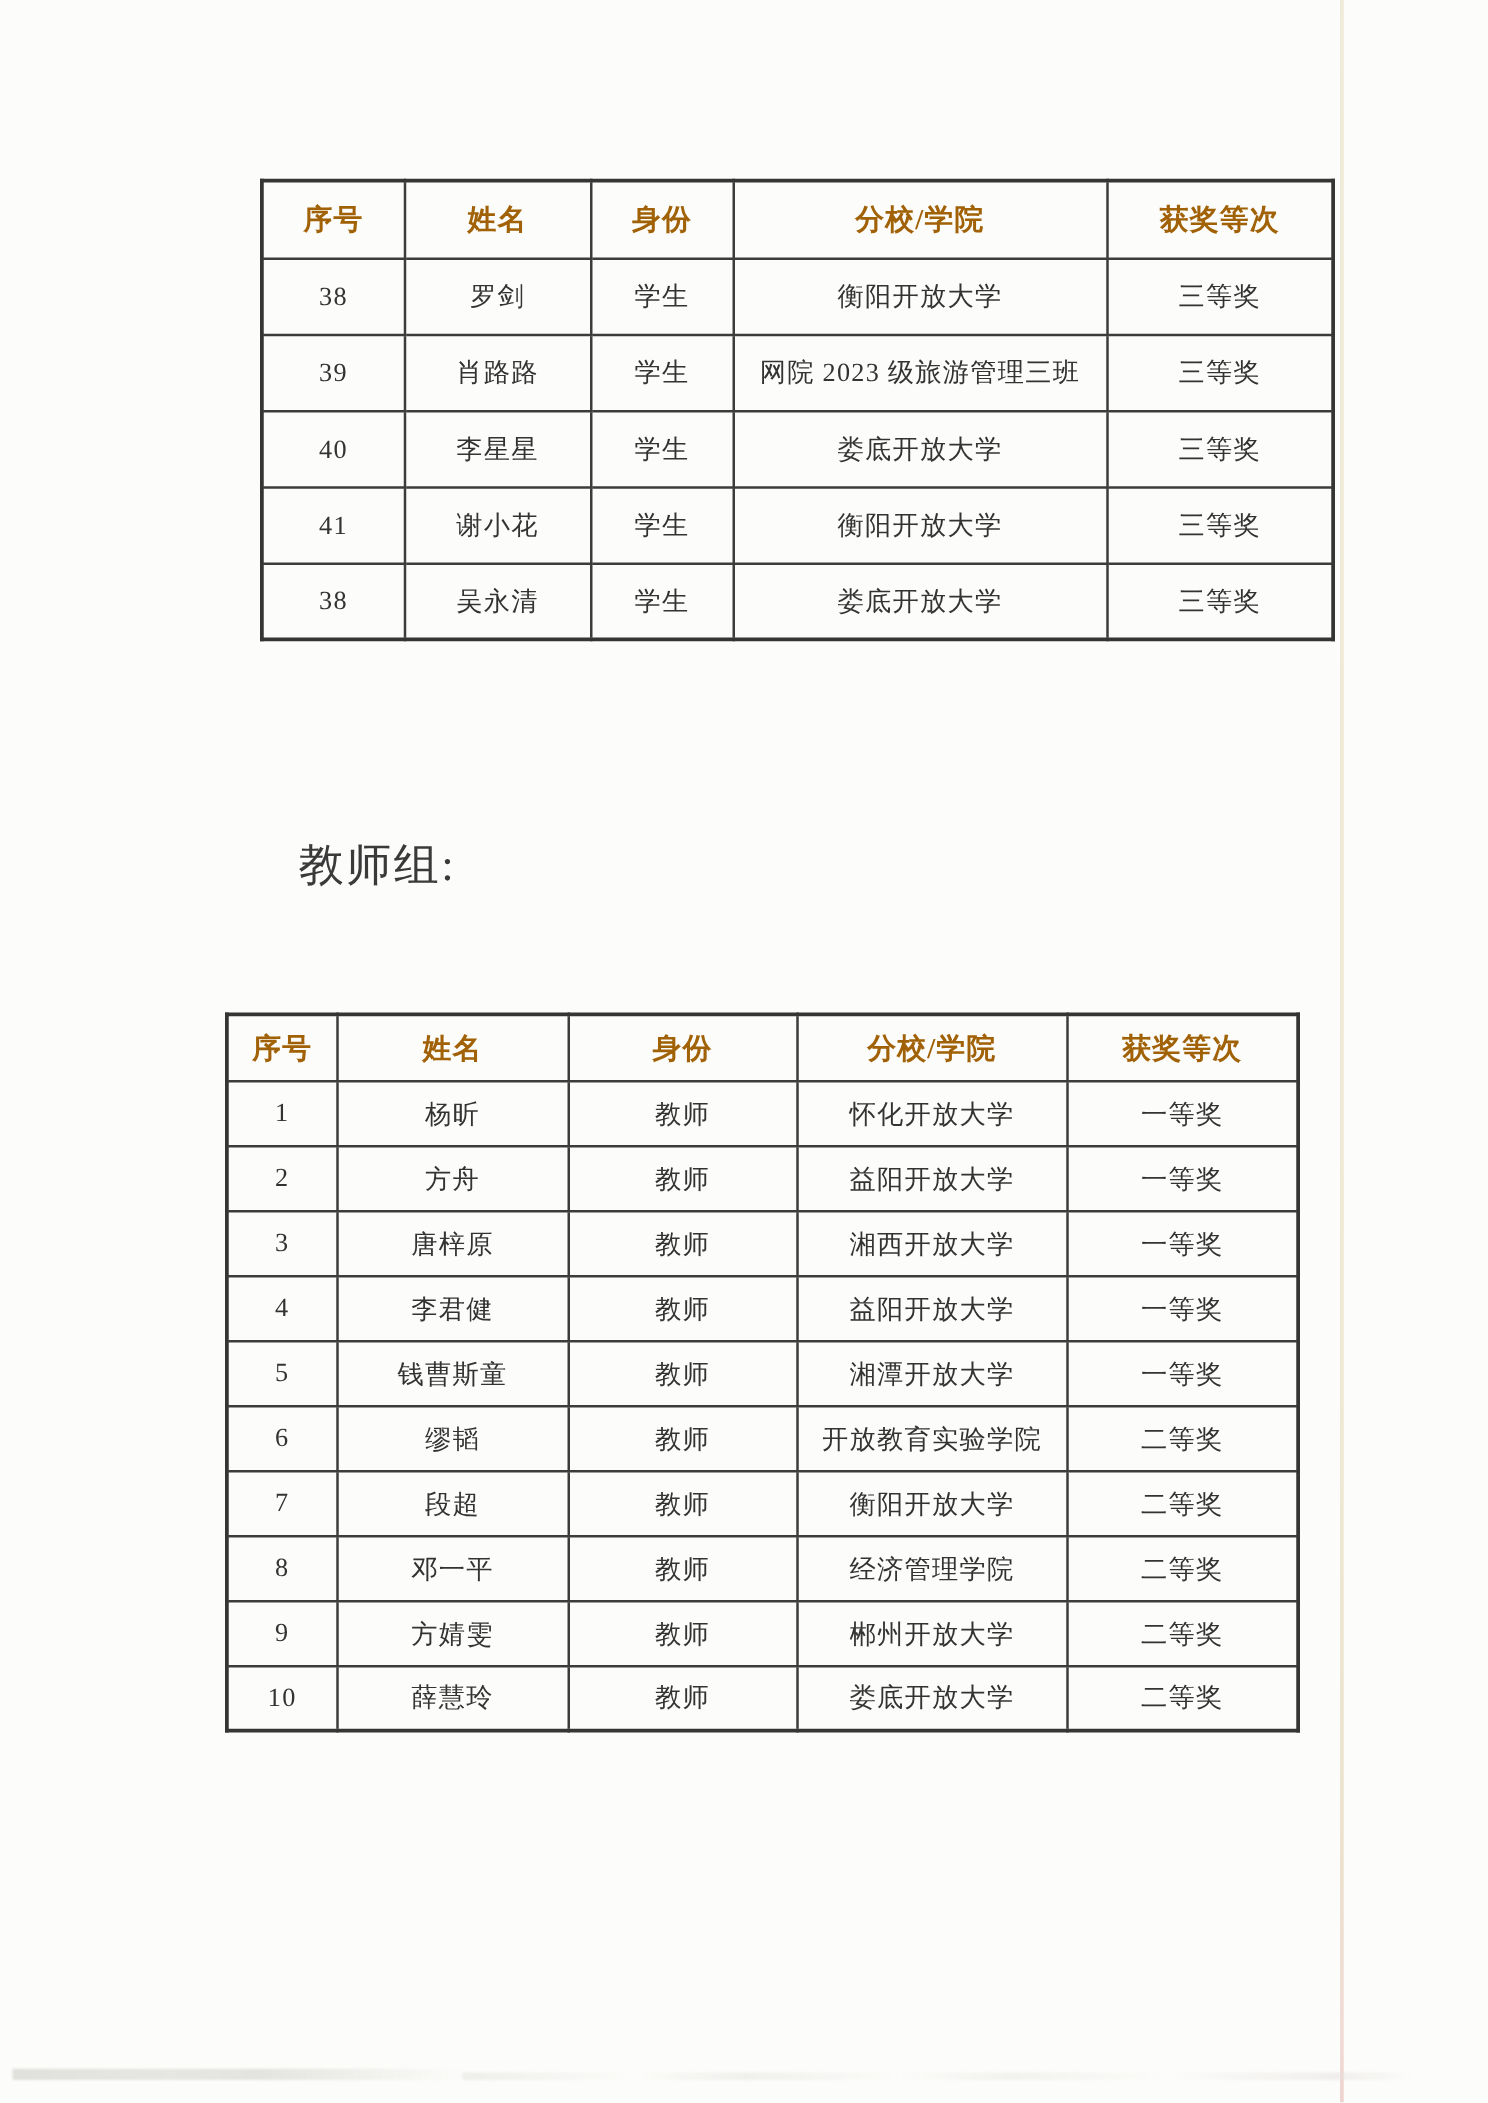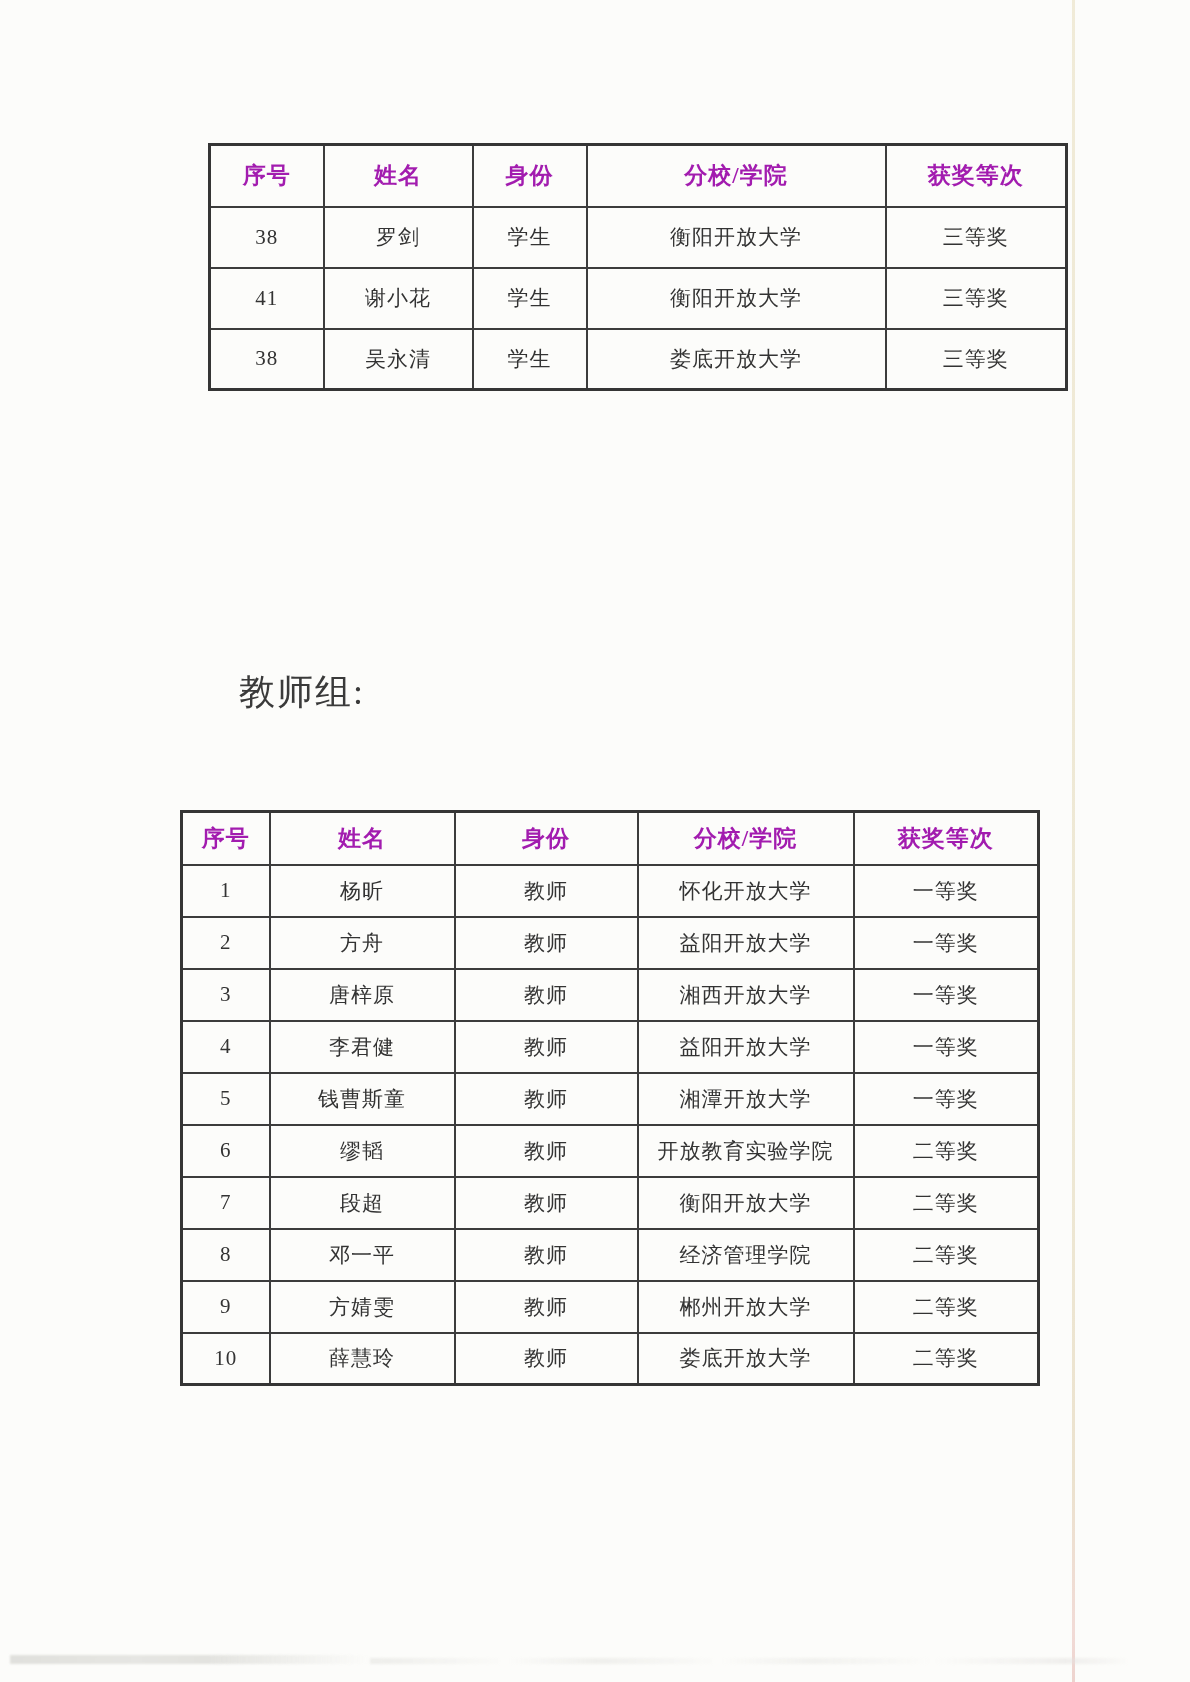--- a/index.html
+++ b/index.html
@@ -67,21 +67,21 @@
     padding: 0 4px;
     overflow: hidden;
     white-space: nowrap;
   }
   table.award-table {
     border: 3px solid #353535;
   }
   table.award-table th {
     font-weight: bold;
     font-size: 23px;
-    color: #a21caf;
+    color: #a16207;
     letter-spacing: 1px;
   }
   table.award-table td {
     font-size: 21px;
     color: #333333;
     letter-spacing: 1px;
   }
 
   
   #student-table {
@@ -138,20 +138,34 @@
     </thead>
   <tbody>
       <tr>
         <td>38</td>
         <td>罗剑</td>
         <td>学生</td>
         <td>衡阳开放大学</td>
         <td>三等奖</td>
       </tr>
       <tr>
+        <td>39</td>
+        <td>肖路路</td>
+        <td>学生</td>
+        <td>网院 2023 级旅游管理三班</td>
+        <td>三等奖</td>
+      </tr>
+      <tr>
+        <td>40</td>
+        <td>李星星</td>
+        <td>学生</td>
+        <td>娄底开放大学</td>
+        <td>三等奖</td>
+      </tr>
+      <tr>
         <td>41</td>
         <td>谢小花</td>
         <td>学生</td>
         <td>衡阳开放大学</td>
         <td>三等奖</td>
       </tr>
       <tr>
         <td>38</td>
         <td>吴永清</td>
         <td>学生</td>

